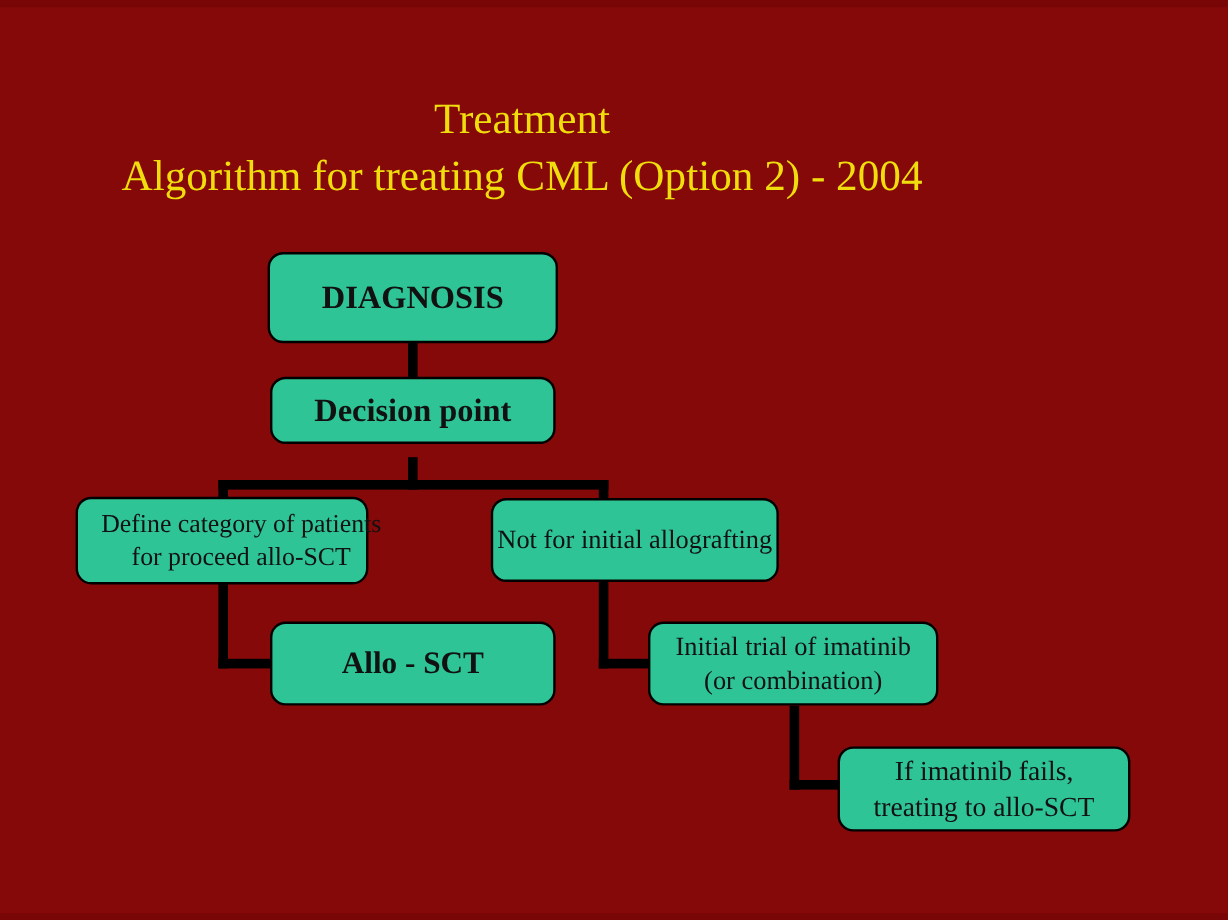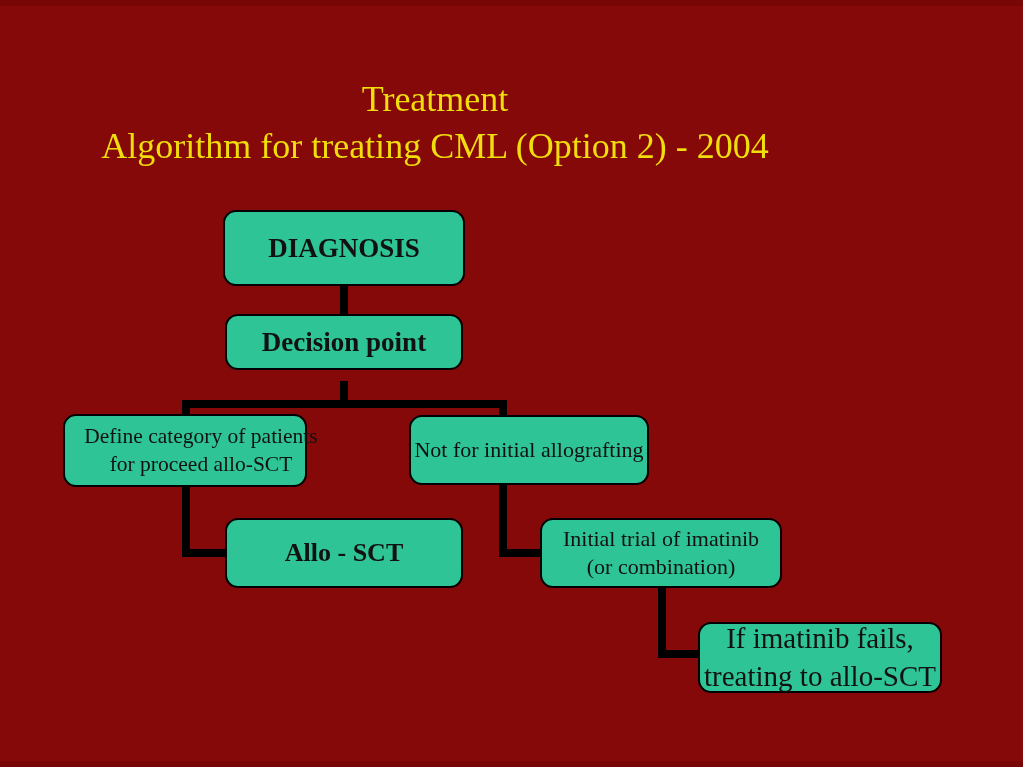--- a/index.html
+++ b/index.html
@@ -56,21 +56,21 @@
     background:var(--connector);
     z-index:1;
   }
   
   #n-diagnosis {left:223px;top:210px;width:242px;height:76px;}
   #n-decision  {left:225px;top:314px;width:238px;height:56px;}
   #n-define    {left:63px; top:414px;width:244px;height:73px;font-size:21.5px;padding-left:32px;}
   #n-notfor    {left:383px;top:415px;width:240px;height:70px;margin-left:26px;}
   #n-allo      {left:225px;top:518px;width:238px;height:70px;font-size:26px;}
   #n-initial   {left:540px;top:518px;width:242px;height:70px;}
-  #n-iffails   {left:698px;top:622px;width:244px;height:71px;font-size:29px;}
+  #n-iffails   {left:698px;top:622px;width:244px;height:71px;font-size:23px;}
   
   #c-diag-dec     {left:340px;top:277px;width:8px;height:38px;}
   #c-dec-stub     {left:340px;top:381px;width:8px;height:27px;}
   #c-branch-h     {left:182px;top:400px;width:325px;height:8px;}
   #c-left-v       {left:182px;top:400px;width:8px;height:157px;}
   #c-left-elbow   {left:182px;top:549px;width:48px;height:8px;}
   #c-right-v      {left:499px;top:400px;width:8px;height:157px;}
   #c-right-elbow  {left:499px;top:549px;width:46px;height:8px;}
   #c-initial-v    {left:658px;top:588px;width:8px;height:70px;}
   #c-initial-elbow{left:658px;top:650px;width:46px;height:8px;}

